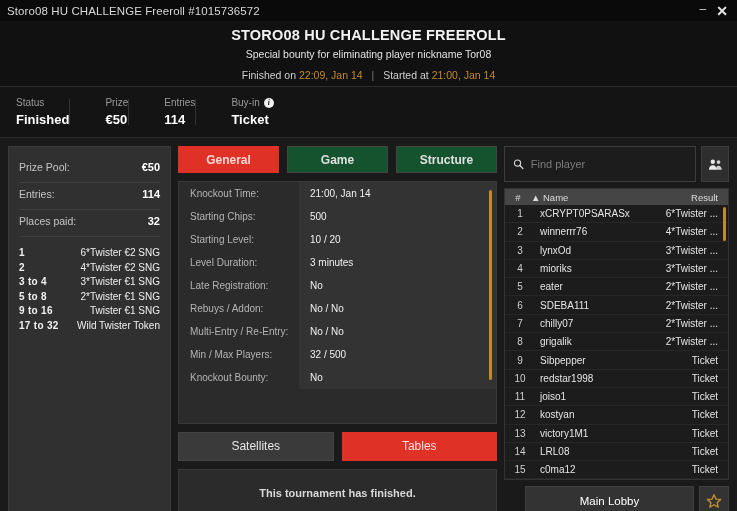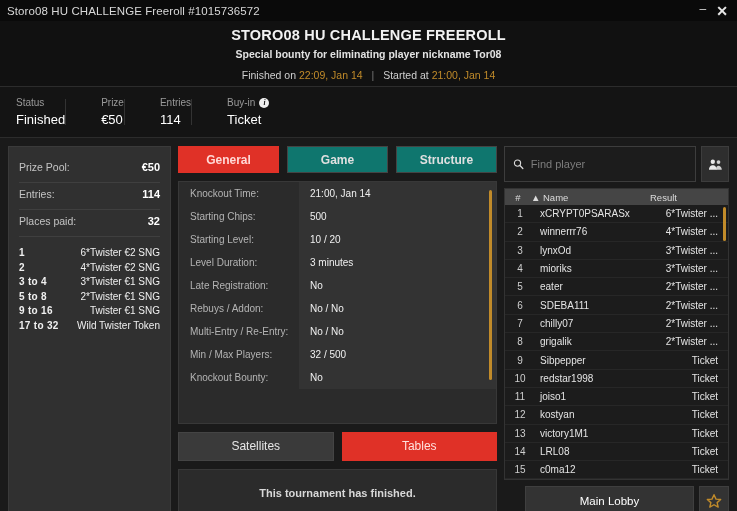--- a/index.html
+++ b/index.html
@@ -21,37 +21,37 @@
   .win-btn { color: #e8e8e8; font-size: 13px; line-height: 1; padding: 0 3px; cursor: pointer; }
   .win-btn.min { font-size: 12px; position: relative; top: -2px; margin-right: 4px; color:#cfcfcf;}
   .win-btn.close { font-weight: bold; font-size: 14px; }
 
   
   .header {
     background: #111111; flex: 0 0 66px; text-align: center;
     padding-top: 6px; border-bottom: 1px solid #2c2c2c;
   }
   .header h1 { font-size: 14.5px; color: #f2f2f2; font-weight: bold; letter-spacing: .2px; }
-  .header .sub { font-size: 10.5px; color: #e2e2e2; margin-top: 5px; font-weight: bold; }
+  .header .sub { font-size: 10.5px; color: #e2e2e2; margin-top: 5px; font-weight: normal; }
   .header .times { font-size: 10.5px; color: #cfcfcf; margin-top: 9px; }
   .header .times .amber { color: #c18b2a; }
   .header .times .sep { color: #777; margin: 0 6px; }
 
   
   .statusbar {
     flex: 0 0 51px; background: #141414; display: flex; align-items: center;
     border-bottom: 1px solid #2c2c2c; padding-left: 16px;
   }
   .stat { position: relative; }
   .stat + .stat { padding-left: 36px; }
   .stat + .stat:before {
     content: ""; position: absolute; left: 0; top: 2px; bottom: 2px; width: 1px; background: #333;
   }
   .stat .lbl { font-size: 10px; color: #9a9a9a; margin-bottom: 4px; display:flex; align-items:center; gap:4px; }
-  .stat .val { font-size: 13px; color: #ffffff; font-weight: normal; }
+  .stat .val { font-size: 13px; color: #ffffff; font-weight: bold; }
   .info-badge {
     width: 10px; height: 10px; border-radius: 50%; background: #f0f0f0; color: #111;
     font-size: 7.5px; font-weight: bold; font-style: italic; display: inline-flex;
     align-items: center; justify-content: center; font-family: "Liberation Serif", serif;
   }
 
   
   .body { flex: 1 1 auto; display: flex; padding: 8px; gap: 7px; }
   .col-left { width: 163px; display: flex; flex-direction: column; gap: 8px; }
   .col-mid { flex: 1 1 auto; display: flex; flex-direction: column; gap: 8px; }
@@ -63,21 +63,21 @@
   .prow .k { font-size: 10.5px; color: #c4c4c4; }
   .prow .v { font-size: 11px; color: #ffffff; font-weight: bold; }
   .payouts { margin-top: 9px; }
   .payout { display: flex; font-size: 10px; color: #f0f0f0; line-height: 14.5px; }
   .payout .rank { width: 54px; flex: 0 0 54px; font-weight: bold; letter-spacing: .3px; }
   .payout .rew { flex: 1 1 auto; text-align: right; white-space: nowrap; }
 
   
   .tabs { display: flex; gap: 8px; flex: 0 0 27px; }
   .tab {
-    flex: 1 1 0; background: #0f766e; color: #e0e0e0; font-size: 12px;
+    flex: 1 1 0; background: #14532d; color: #e0e0e0; font-size: 12px;
     display: flex; align-items: center; justify-content: center; cursor: pointer;
     border: 1px solid #444; font-weight: bold;
   }
   .tab.active { background: #e03127; border-color: #e03127; color: #ffd9d6; }
 
   
   .details { background: #2b2b2b; border: 1px solid #383838; flex: 1 1 auto; position: relative; overflow: hidden; }
   .detail-row { display: flex; font-size: 10px; line-height: 14px; height: 23px; align-items: center; }
   .detail-row .dk { width: 120px; flex: 0 0 120px; color: #b4b4b4; padding-left: 11px; }
   .detail-row .dv { color: #f0f0f0; background: #333333; align-self: stretch; display: flex; align-items: center; padding-left: 11px; flex: 1 1 auto; }
@@ -109,21 +109,21 @@
   .searchbox input::placeholder { color: #7d7d7d; }
   .people-btn {
     width: 28px; flex: 0 0 28px; background: #2e2e2e; border: 1px solid #3d3d3d;
     display: flex; align-items: center; justify-content: center; cursor: pointer;
   }
   .playerlist { flex: 1 1 auto; background: #1c1c1c; border: 1px solid #333; display: flex; flex-direction: column; position: relative; overflow: hidden; }
   .plist-head { display: flex; background: #454545; height: 16px; align-items: center; font-size: 9.5px; color: #dcdcdc; flex: 0 0 16px; }
   .plist-head .c-num { width: 26px; flex: 0 0 26px; text-align: center; }
   .plist-head .c-sort { width: 12px; flex: 0 0 12px; }
   .plist-head .c-name { flex: 1 1 auto; }
-  .plist-head .c-res { width: 78px; flex: 0 0 78px; padding-right: 10px; }
+  .plist-head .c-res { width: 78px; flex: 0 0 78px; text-align: right; padding-right: 10px; }
   .prow-item { display: flex; align-items: center; height: 18.3px; font-size: 10px; color: #e4e4e4; border-bottom: 1px solid #272727; }
   .prow-item .c-num { width: 30px; flex: 0 0 30px; text-align: center; color: #cfcfcf; }
   .prow-item .c-name { flex: 1 1 auto; padding-left: 5px; }
   .prow-item .c-res { width: 84px; flex: 0 0 84px; text-align: right; padding-right: 10px; color: #e4e4e4; }
   .plist-scroll { position: absolute; right: 2px; top: 18px; width: 3px; height: 34px; background: #c18b2a; border-radius: 2px; }
 
   .footrow { display: flex; gap: 5px; flex: 0 0 30px; padding-left: 21px; }
   .mainlobby {
     flex: 1 1 auto; background: #333333; border: 1px solid #3f3f3f; color: #ffffff;
     font-size: 11.5px; display: flex; align-items: center; justify-content: center; cursor: pointer;

